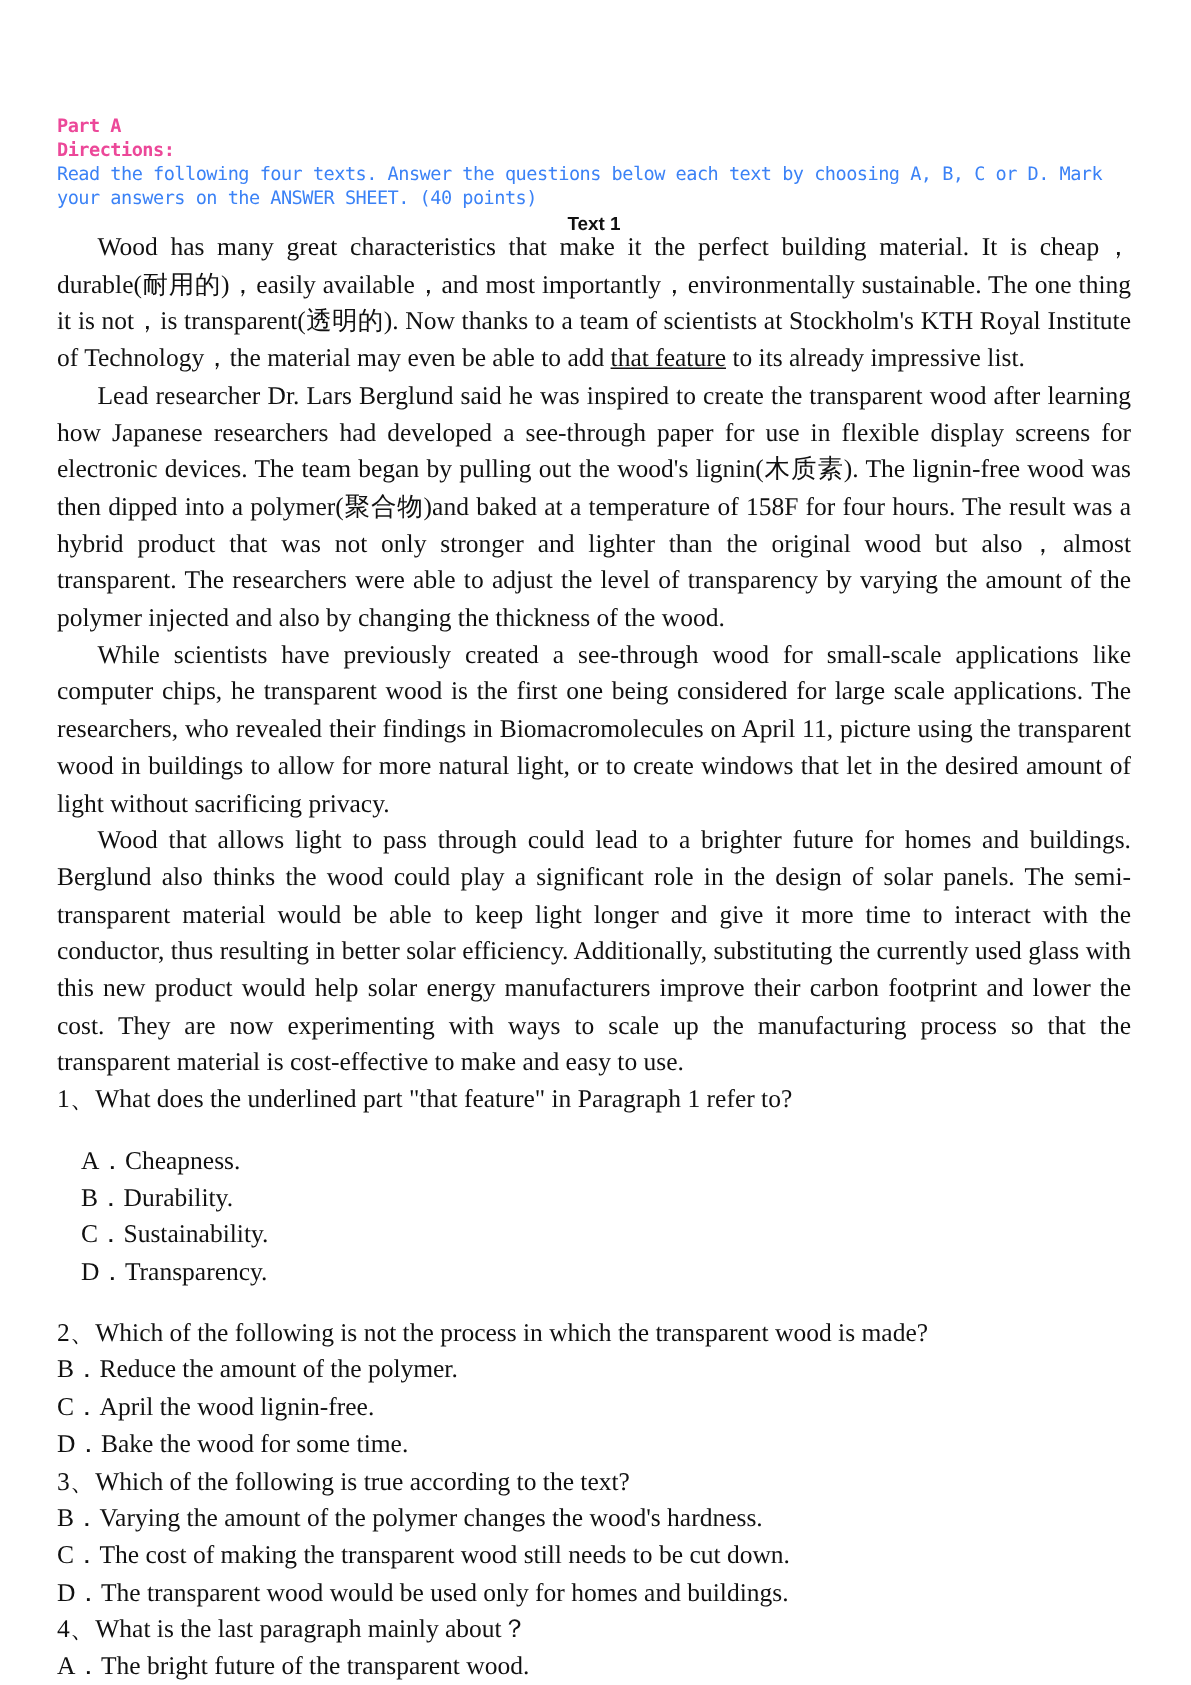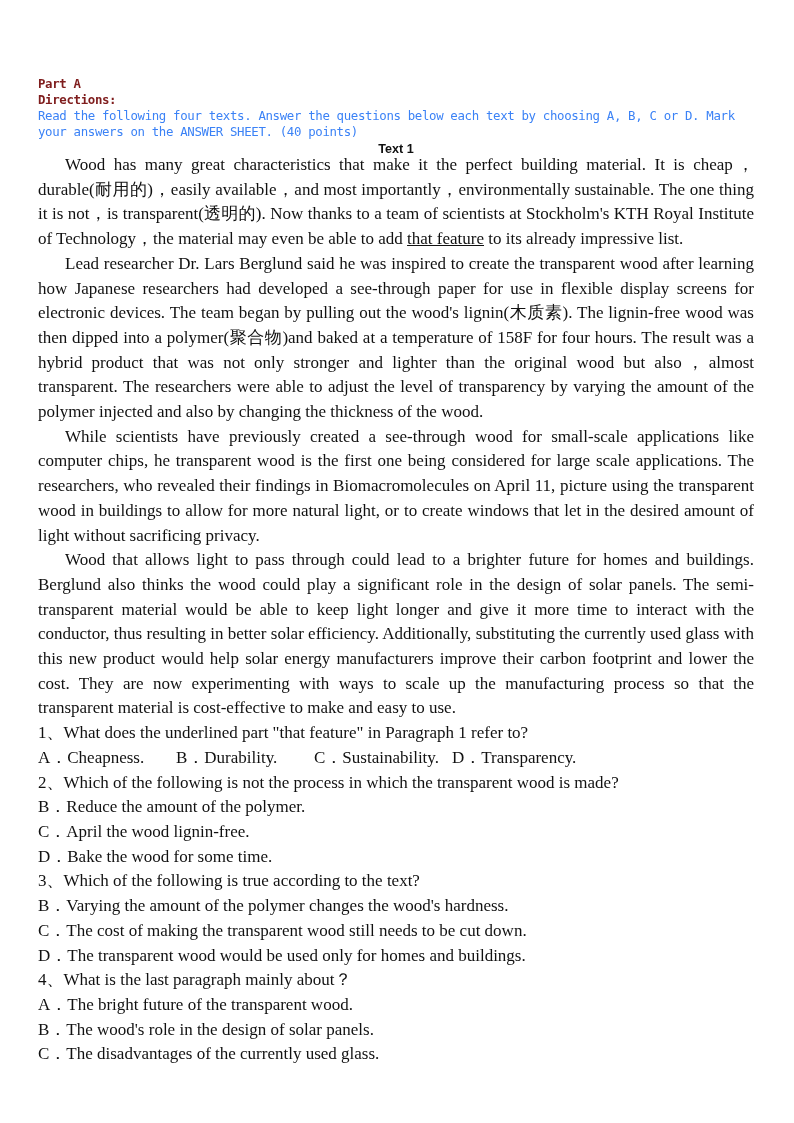--- a/index.html
+++ b/index.html
@@ -1,27 +1,27 @@
 <!DOCTYPE html>
 <html><head>
   <meta charset="utf-8">
   <style>
     html, body { margin: 0; padding: 0; background: #ffffff; }
     body { width: 794px; height: 1123px; position: relative; overflow: hidden; color: #111; }
     .page { position: absolute; left: 38px; top: 0; width: 716px; }
     .mono { font-family: "DejaVu Sans Mono", "Liberation Mono", monospace; font-size: 12.4px; line-height: 16px; color: #3b82f6; white-space: pre; letter-spacing: -0.35px; }
-    .mono.bold { font-weight: bold; color: #7f1d1d; }
+    .mono.bold { font-weight: bold; color: #ec4899; }
     .header { position: absolute; top: 76px; left: 0; }
     .text-title { position: absolute; top: 141px; left: 0; width: 716px; text-align: center; font-family: Liberation Sans, sans-serif; font-weight: bold; font-size: 12.6px; line-height: 16px; }
     .body { position: absolute; top: 153px; left: 0; width: 716px; font-family: "Liberation Serif", "DejaVu Serif", serif; font-size: 17px; line-height: 24.7px; text-align: justify; }
     .para { margin: 0; text-indent: 27px; }
     .para .u { text-decoration: underline; }
     .q { margin: 0; white-space: nowrap; }
     .opt { margin: 0; white-space: nowrap; }
-    .opt-row { display: flex; margin: 0; white-space: nowrap; }
+    .opt-row { display: flex; margin: 16px; white-space: nowrap; flex-direction: column; }
     .opt-row span.cell { display: inline-block; }
   </style>
 </head>
 <body>
 
 <div class="page">
 
   <div class="header">
     <div class="mono bold">Part A</div>
     <div class="mono bold">Directions:</div>

